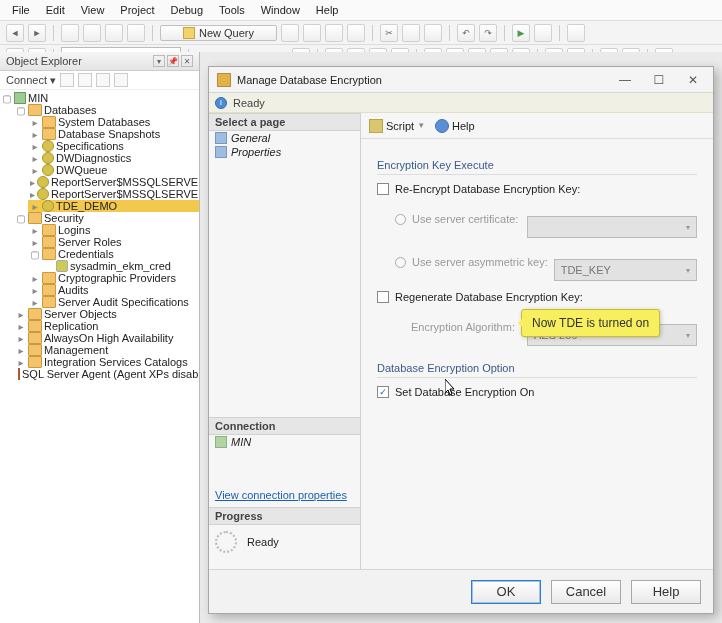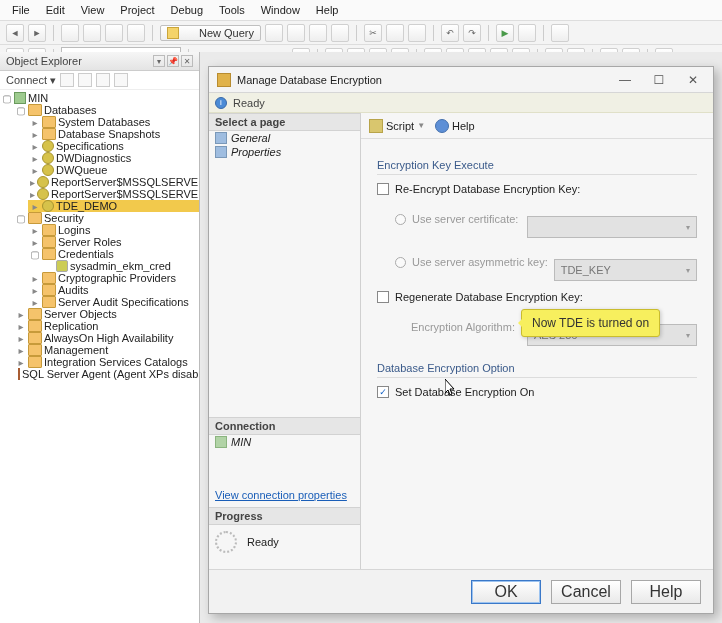--- a/index.html
+++ b/index.html
@@ -36,22 +36,22 @@
   }
   .tbtn {
     width: 18px; height: 18px;
     border: 1px solid #d0d0d0;
     background: linear-gradient(#fff,#eee);
     border-radius: 2px;
     display:flex; align-items:center; justify-content:center;
     font-size:9px; color:#666;
   }
   .new-query {
-    display:flex; align-items:center; gap:20px;
-    padding:1px 6px; border:1px solid #c0c0c0;
+    display:flex; align-items:center; gap:4px;
+    padding:1px 22px; border:1px solid #c0c0c0;
     background:linear-gradient(#fff,#eee); border-radius:2px;
     font-size:11px; color:#333;
   }
   .tsep { width:1px; height:16px; background:#ccc; margin:0 3px; }
   .combo {
     width:120px; height:20px; border:1px solid #bbb;
     background:#fff; padding:1px 4px; font-size:11px;
     display:flex; align-items:center; justify-content:space-between;
   }
   .combo::after { content:"▾"; font-size:8px; color:#888; }
@@ -172,21 +172,21 @@
     position:absolute; left:-10px; top:7px;
     border:6px solid transparent; border-right-color:#f7ef5e;
   }
 
   .dlg-footer {
     height:44px; display:flex; justify-content:flex-end; align-items:center;
     gap:10px; padding:0 12px; border-top:1px solid #d6d6d6; background:#f2f2f2;
   }
   .btn {
     min-width:70px; height:24px; border:1px solid #a7a7a7;
-    background:linear-gradient(#fff,#e9e9e9); font-size:16px;
+    background:linear-gradient(#fff,#e9e9e9); font-size:13px;
     display:flex; align-items:center; justify-content:center; color:#333;
   }
   .btn.default { border:1px solid #3a78c8; box-shadow:0 0 0 1px #9cc3f0 inset;}
   
   .play{color:#4a9a4a;font-size:9px;}
   .cursor{
     position:absolute; width:12px;height:18px;
     pointer-events:none;
   }
 </style>

